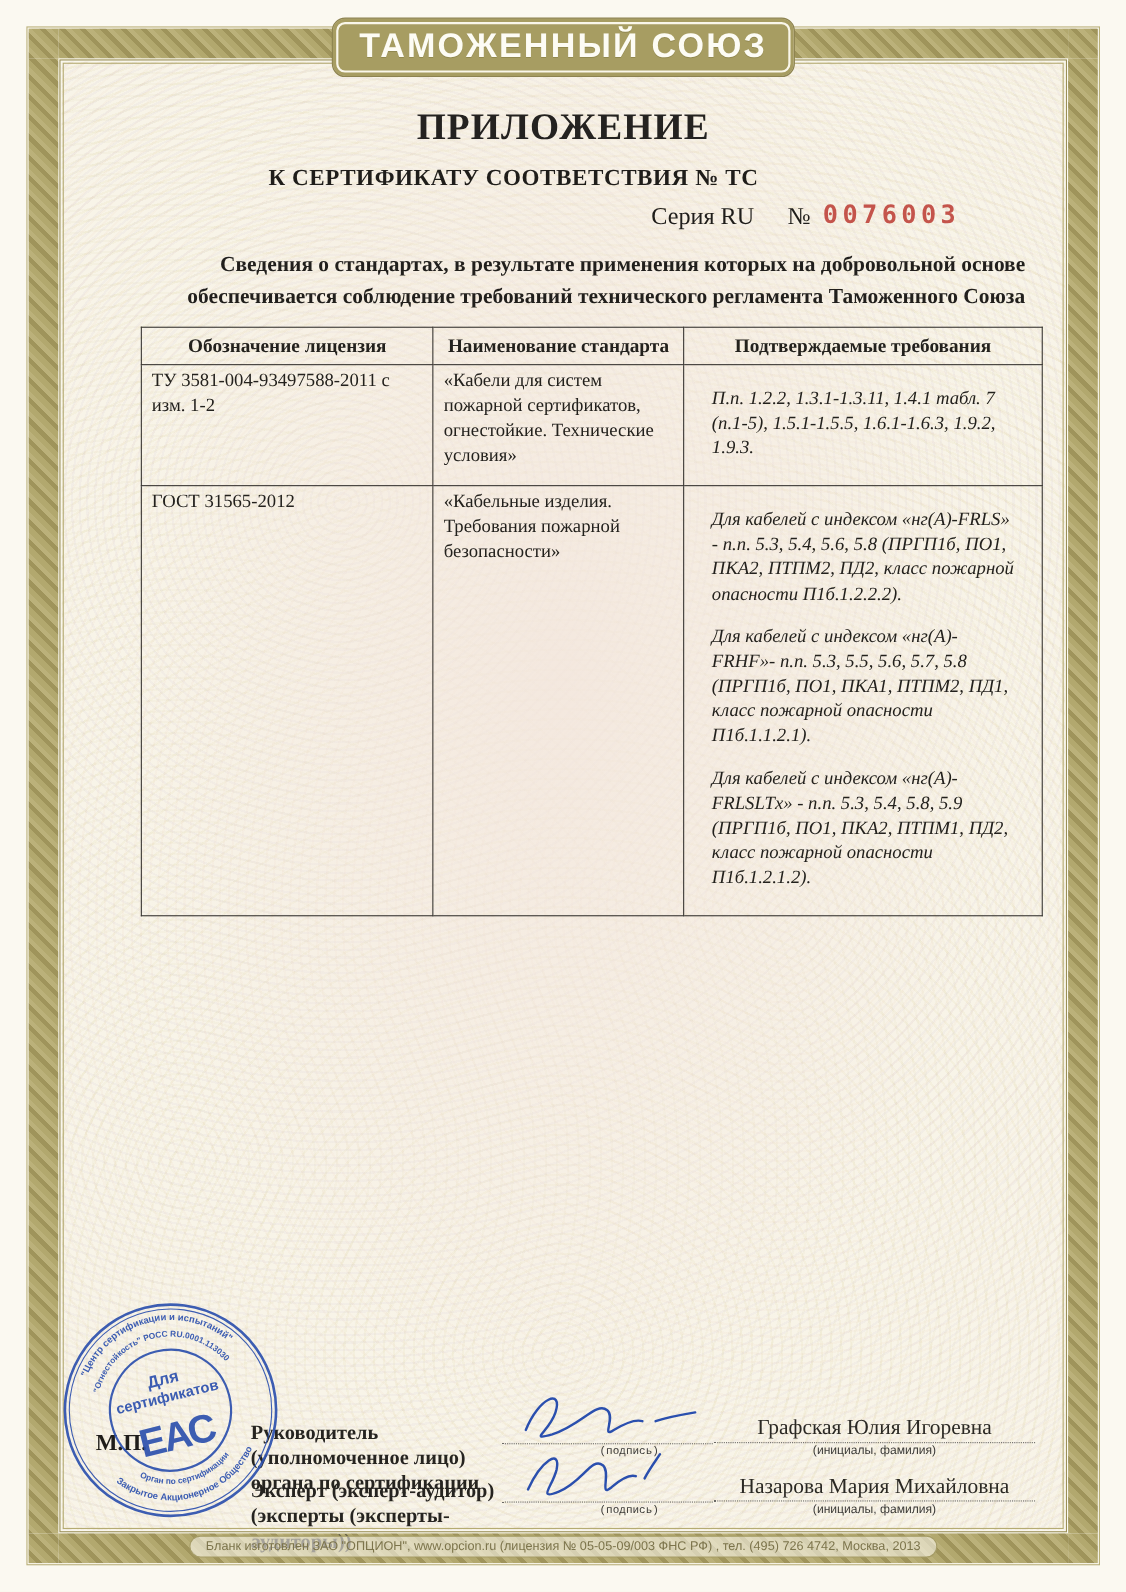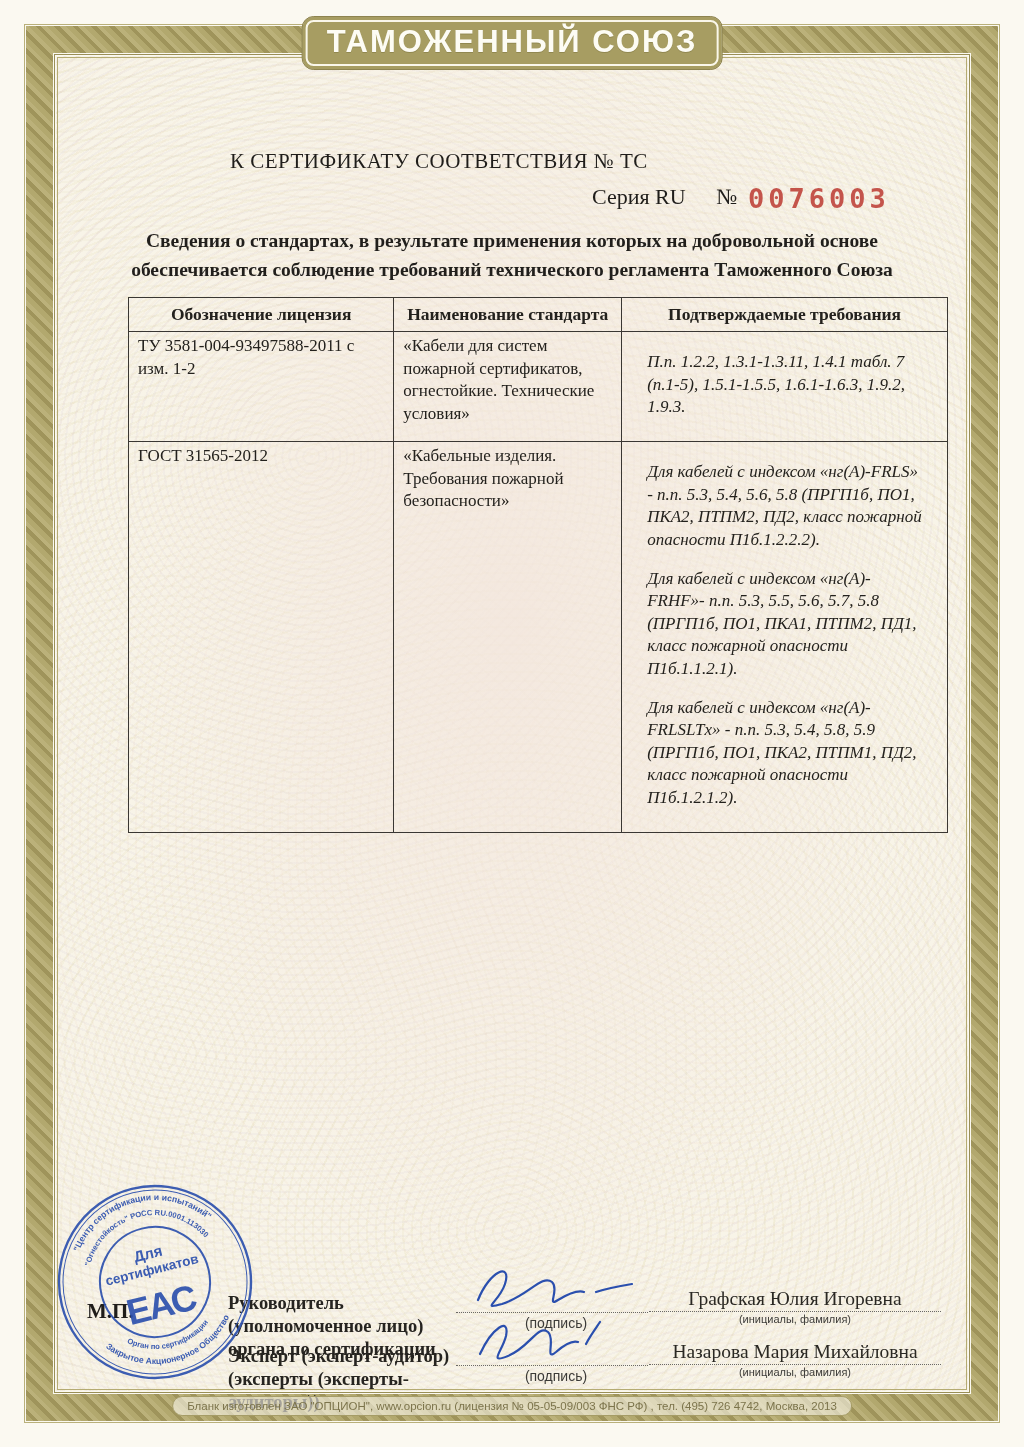--- a/index.html
+++ b/index.html
@@ -51,40 +51,40 @@
     color:#fdfcf4;white-space:nowrap;
     text-shadow:0 1px 0 rgba(120,110,60,.45);
   }
 
   
   .title{
     position:absolute;top:97px;left:0;width:100%;text-align:center;
     font-size:34px;font-weight:bold;letter-spacing:1px;color:#242220;
   }
   .cert-label{
-    position:absolute;top:149px;left:230px;
-    font-size:21px;font-weight:normal;letter-spacing:.5px;white-space:nowrap;
+    position:absolute;top:149px;left:244px;
+    font-size:21px;font-weight:bold;letter-spacing:.5px;white-space:nowrap;
   }
   .cert-number{
     position:absolute;top:142px;left:653px;width:300px;
     text-align:center;font-size:20px;font-weight:bold;
     border-bottom:1px solid #8f8d86;padding-bottom:6px;
   }
   .series-row{position:absolute;top:184px;left:0;width:100%;}
   .series-label{position:absolute;left:592px;font-size:22px;}
   .series-no-sign{position:absolute;left:716px;font-size:22px;}
   .series-number{
     position:absolute;left:748px;top:-1px;
     font-family:"DejaVu Sans Mono", monospace;
-    font-weight:bold;font-size:27px;letter-spacing:4px;color:#c4544b;
+    font-weight:bold;font-size:23px;letter-spacing:4px;color:#c4544b;
   }
 
   .intro{
     position:absolute;top:226px;left:92px;width:840px;
-    text-align:center;font-size:19.5px;font-weight:bold;line-height:1.5;
+    text-align:right;font-size:19.5px;font-weight:bold;line-height:1.5;
     color:#211f1c;
   }
 
   
   .std-table{
     position:absolute;top:297px;left:128px;width:820px;
     border-collapse:collapse;
     font-size:17px;line-height:1.33;color:#23211d;
   }
   .std-table td,.std-table th{
@@ -113,22 +113,22 @@
   .sig-label-head{top:1292px;}
   .sig-label-expert{top:1345px;}
 
   .sig-line{
     position:absolute;left:456px;width:192px;
     border-bottom:1px dotted #6b6a66;height:0;
   }
   .sig-line-1{top:1312px;}
   .sig-line-2{top:1365px;}
   .sig-caption{
-    position:absolute;left:460px;width:192px;text-align:center;
-    font-family:Liberation Sans, sans-serif;font-size:14px;color:#3c3b38;
+    position:absolute;left:476px;width:192px;text-align:center;
+    font-family:Liberation Mono, monospace;font-size:10px;color:#3c3b38;
   }
   .sig-caption-1{top:1315px;}
   .sig-caption-2{top:1368px;}
 
   .name-block{position:absolute;left:649px;width:292px;text-align:center;}
   .name-block-1{top:1288px;}
   .name-block-2{top:1341px;}
   .name-text{font-size:19.5px;color:#2a2823;white-space:nowrap;}
   .name-line{border-bottom:1px dotted #6b6a66;margin-top:1px;}
   .name-caption{
@@ -155,20 +155,21 @@
   <div class="interior"></div>
   <div class="frame-outerline"></div>
   <div class="frame-band"></div>
   <div class="frame-midline"></div>
   <div class="frame-innerline"></div>
 
   <div class="banner">
     <span class="banner-text">ТАМОЖЕННЫЙ СОЮЗ</span>
   </div>
 
+  <div class="title">ПРИЛОЖЕНИЕ</div>
 
   <div class="cert-label">К СЕРТИФИКАТУ СООТВЕТСТВИЯ  № ТС</div>
 
   <div class="series-row">
     <span class="series-label">Серия RU</span>
     <span class="series-no-sign">№</span>
     <span class="series-number">0076003</span>
   </div>
 
   <div class="intro">Сведения о стандартах, в результате применения которых на добровольной основе обеспечивается соблюдение требований технического регламента Таможенного Союза</div>

